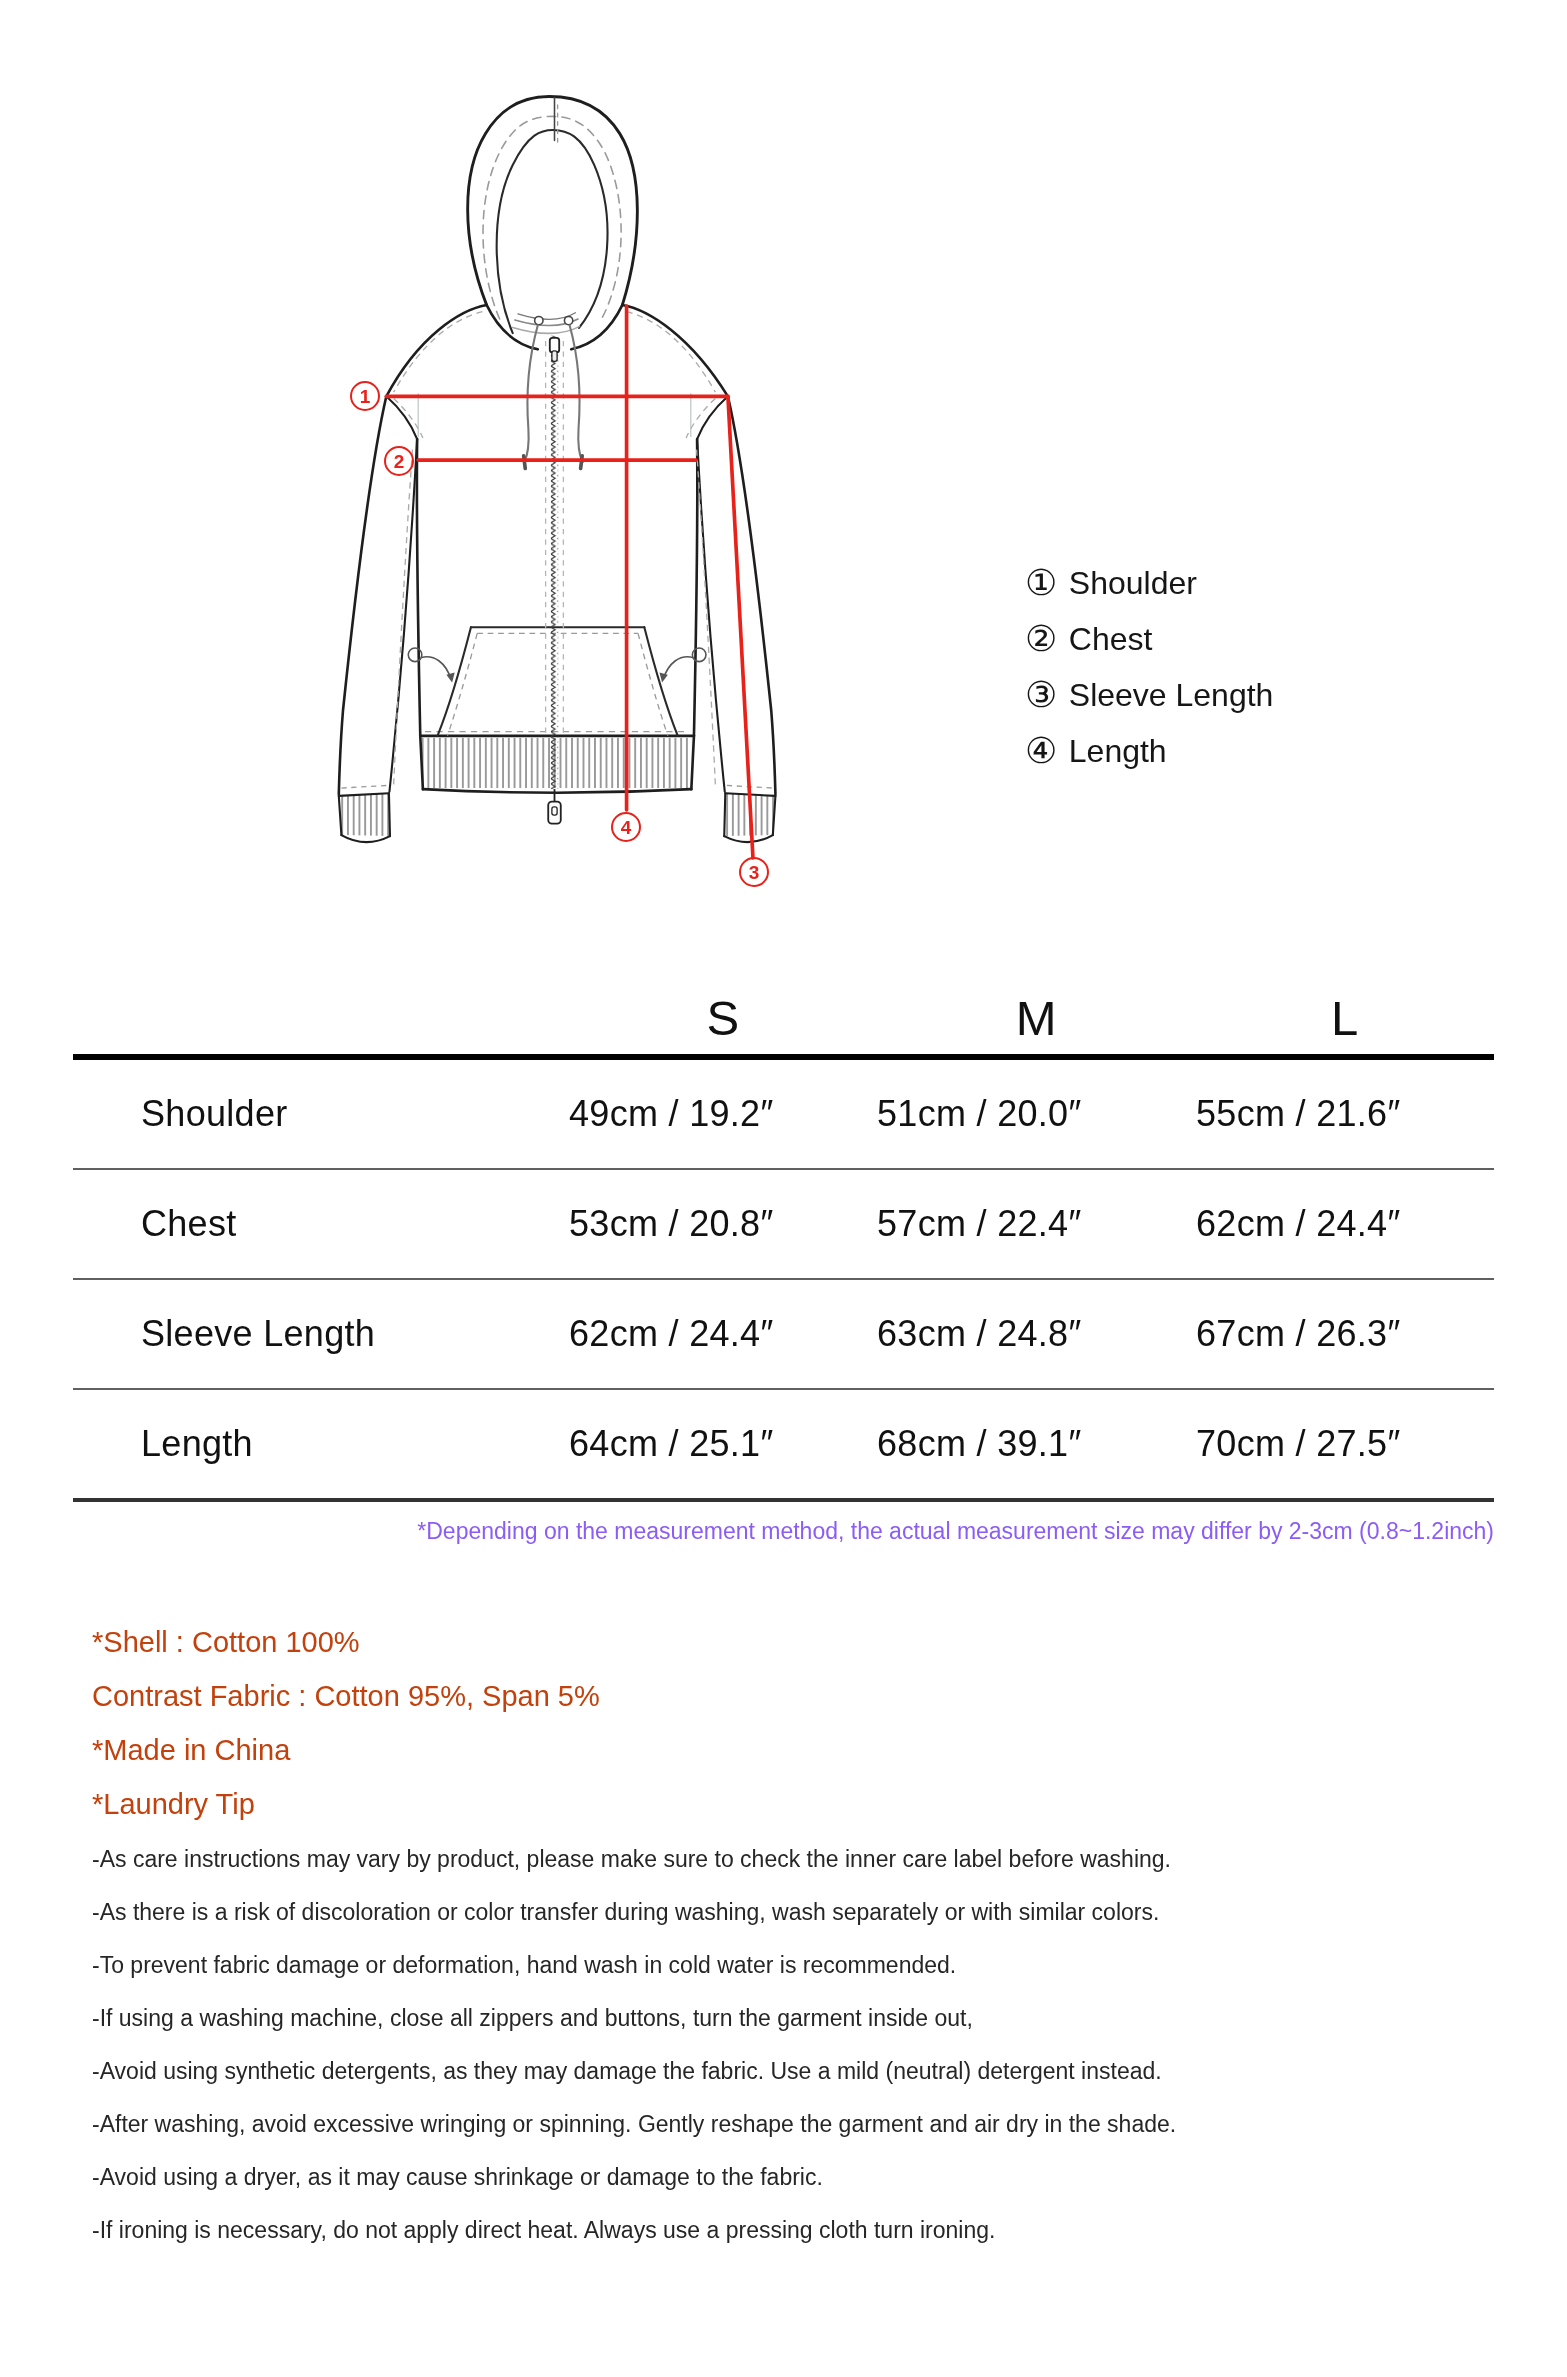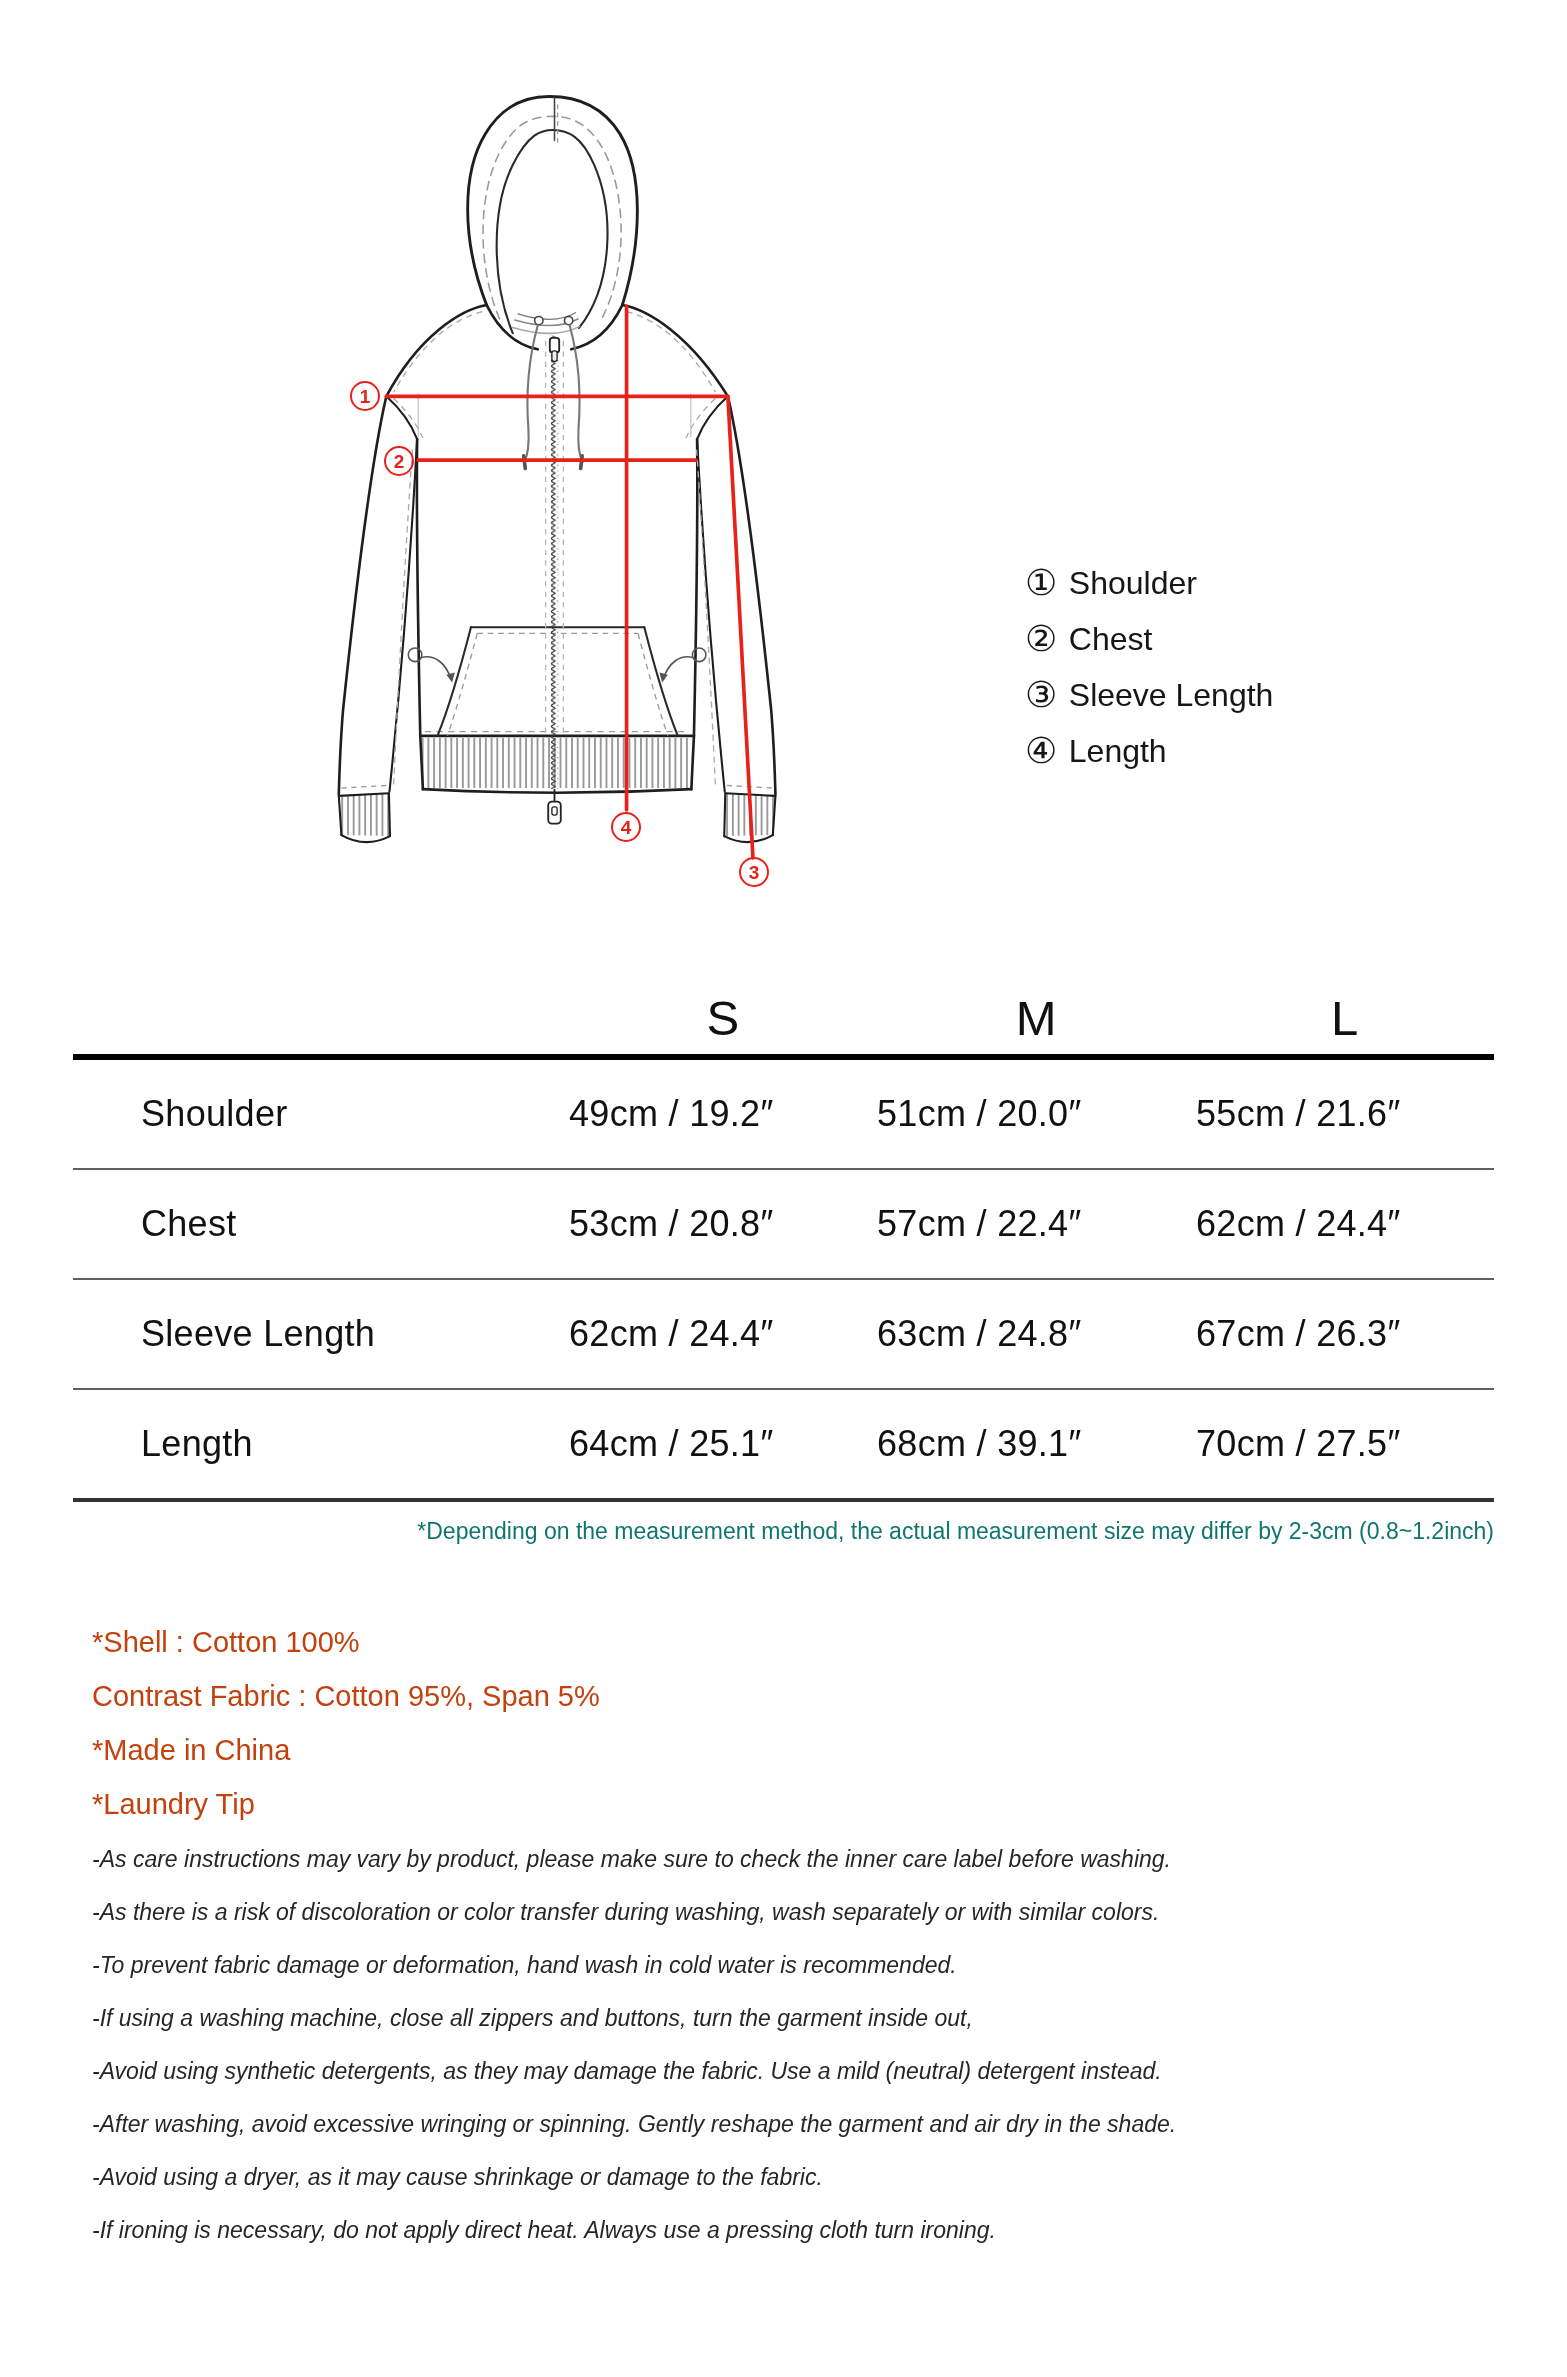--- a/index.html
+++ b/index.html
@@ -25,25 +25,25 @@
   .legend-marker{font-size:36px;margin-right:11.5px;line-height:1;}
   
   .size-table{position:absolute;left:73px;top:980px;width:1421px;}
   .t-header{display:grid;grid-template-columns:496px 308px 319px 298px;height:74px;align-items:end;border-bottom:6.8px solid #000;}
   .t-header .t-size{text-align:center;font-size:49px;color:#111;padding-bottom:8.4px;letter-spacing:0.5px;}
   .t-row{display:grid;grid-template-columns:496px 308px 319px 298px;height:108px;align-items:center;border-bottom:2.6px solid #606060;font-size:36px;color:#111;}
   .t-row.last{border-bottom:4.7px solid #333;}
   .t-label{padding-left:68px;letter-spacing:0.3px;}
   .t-val{text-align:left;letter-spacing:0.3px;}
   
-  .note{position:absolute;left:73px;top:1518px;width:1421px;text-align:right;font-size:23px;color:#0f766e;}
+  .note{position:absolute;left:73px;top:1518px;width:1421px;text-align:right;font-size:23px;color:#8b5cf6;}
   .info{position:absolute;left:92px;top:1615px;}
   .info-line{height:54px;line-height:54px;font-size:29px;color:#c2410c;}
   .care{position:absolute;left:92px;top:1833px;}
-  .care-line{height:53px;line-height:53px;font-size:23px;color:#262626;font-style:italic;}
+  .care-line{height:53px;line-height:53px;font-size:23px;color:#262626;}
 </style>
 </head>
 <body>
 
 <div class="page">
 
   <div class="drawing">
     <svg width="523" height="820" viewBox="0 0 1000 1570">
       <defs>
         <pattern id="rib" width="11" height="12" patternUnits="userSpaceOnUse">

